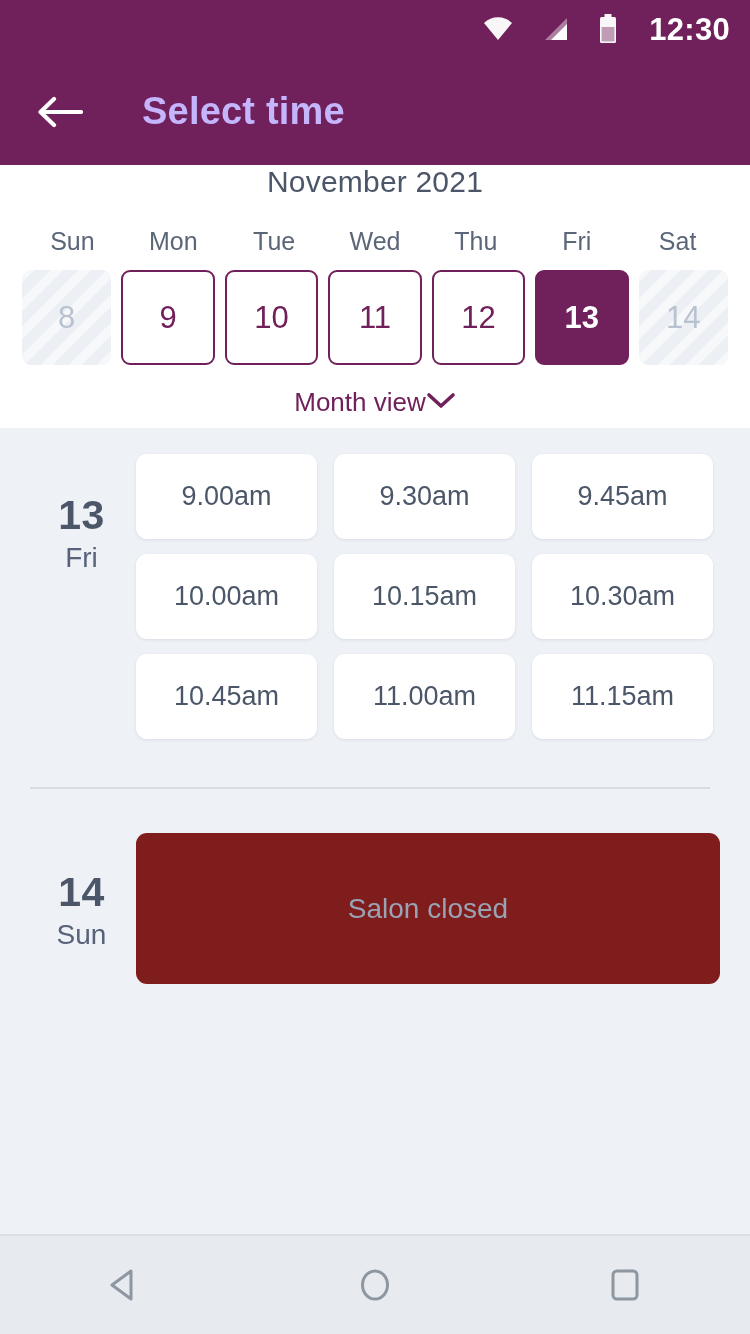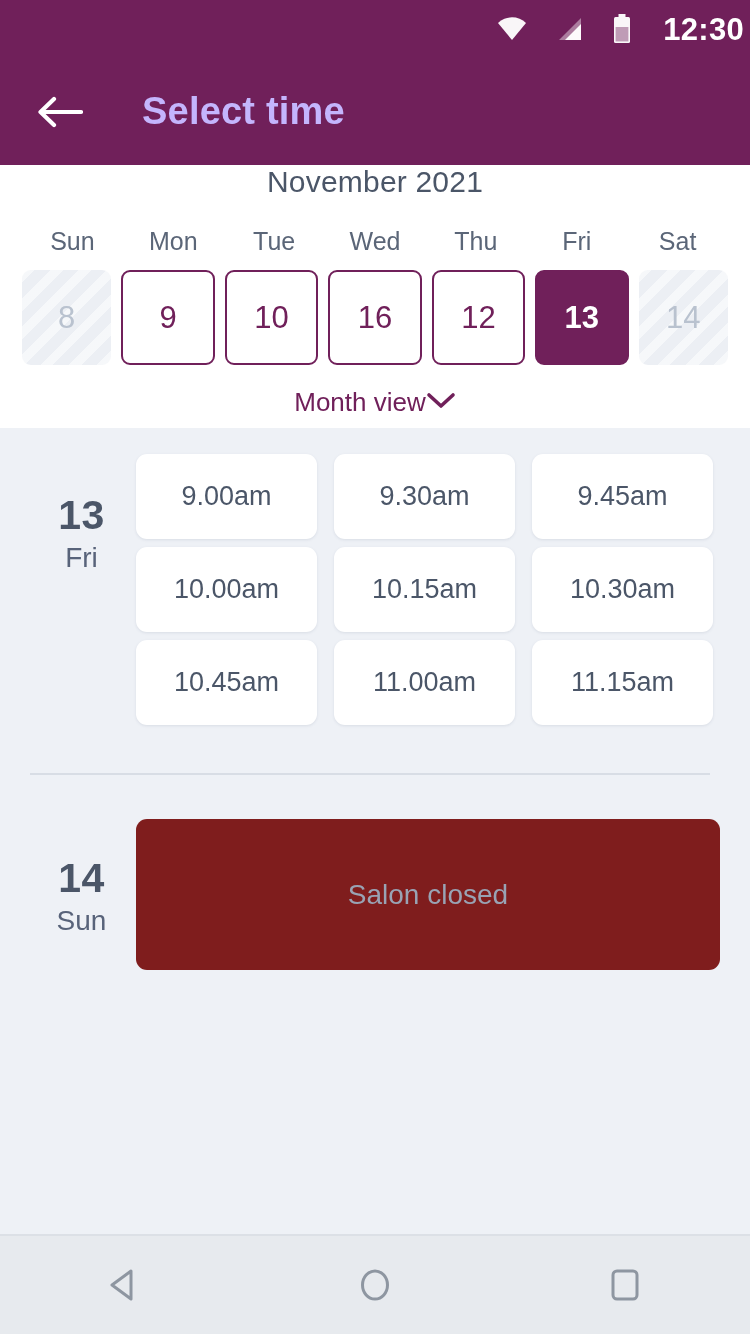--- a/index.html
+++ b/index.html
@@ -25,21 +25,21 @@
     background: #eef1f6;
   }
 
   
   .status-bar {
     height: 58px;
     background: #70205a;
     display: flex;
     align-items: center;
     justify-content: flex-end;
-    padding-right: 6px;
+    padding-right: 20px;
     gap: 30px;
     flex: none;
   }
   .status-icon { display: flex; align-items: center; justify-content: center; }
   .status-time {
     color: #ffffff;
     font-size: 31px;
     font-weight: bold;
     letter-spacing: 0.3px;
     line-height: 1;
@@ -176,21 +176,21 @@
   .day-label .dname {
     font-size: 28px;
     color: #58637a;
     line-height: 1.5;
   }
 
   .slots-grid {
     flex: 1;
     display: flex;
     flex-wrap: wrap;
-    gap: 8px 17px;
+    gap: 15px 17px;
     padding-left: 3px;
   }
   .slot {
     width: 181px;
     height: 85px;
     background: #ffffff;
     border-radius: 11px;
     display: flex;
     align-items: center;
     justify-content: center;
@@ -286,21 +286,21 @@
       <div class="weekday">Wed</div>
       <div class="weekday">Thu</div>
       <div class="weekday">Fri</div>
       <div class="weekday">Sat</div>
     </div>
 
     <div class="days-row">
       <div class="day-cell disabled">8</div>
       <div class="day-cell available">9</div>
       <div class="day-cell available">10</div>
-      <div class="day-cell available">16</div>
+      <div class="day-cell available">11</div>
       <div class="day-cell available">12</div>
       <div class="day-cell selected">13</div>
       <div class="day-cell disabled">14</div>
     </div>
 
     <div class="month-view-row">
       <span class="month-view-label">Month view</span>
       <span>
         <svg width="30" height="18" viewBox="0 0 30 18">
           <path d="M3 3 L15 14 L27 3" stroke="#70205a" stroke-width="3.6" fill="none" stroke-linecap="round" stroke-linejoin="round"></path>

